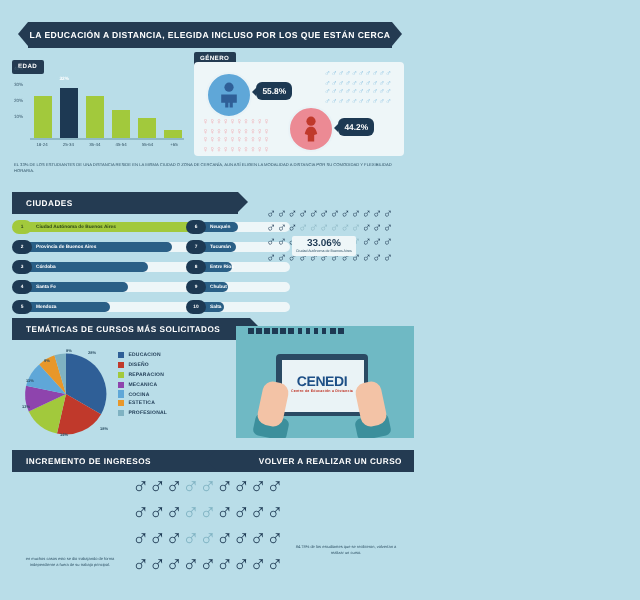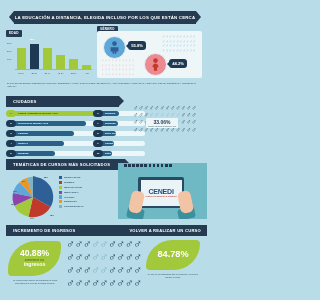--- a/index.html
+++ b/index.html
@@ -556,25 +556,20 @@
         <div id="cenedi-sub">Centro de Educación a Distancia</div>
       </div>
     </div>
     <div class="hand" id="hand-l"></div>
     <div class="hand" id="hand-r"></div>
   </div>
 
   <div class="ribbon" id="ribbon-ingresos">INCREMENTO DE INGRESOS</div>
   <div class="ribbon rt" id="ribbon-volver">VOLVER A REALIZAR UN CURSO</div>
 
-  <div class="leaf" id="leaf-left">
-    <div class="pct">40.88%</div>
-    <div class="l1">aumentaron sus</div>
-    <div class="l2">ingresos</div>
-  </div>
   <div id="cap-left">en muchos casos esto se dio trabajando de forma independiente a fuera de su trabajo principal.</div>
 
   <div id="people-grid">
     <div class="prow">
       <span>♂</span>
         <span>♂</span>
         <span>♂</span>
         <span class="dim">♂</span>
         <span class="dim">♂</span>
         <span>♂</span>
@@ -610,18 +605,15 @@
         <span>♂</span>
         <span>♂</span>
         <span>♂</span>
         <span>♂</span>
         <span>♂</span>
         <span>♂</span>
         <span>♂</span>
     </div>
   </div>
 
-  <div class="leaf" id="leaf-right">
-    <div class="pct">84.78%</div>
-  </div>
   <div id="cap-right">84.78% de los estudiantes que se recibieron, volverían a realizar un curso.</div>
 
 </div>
 
 </body></html>

